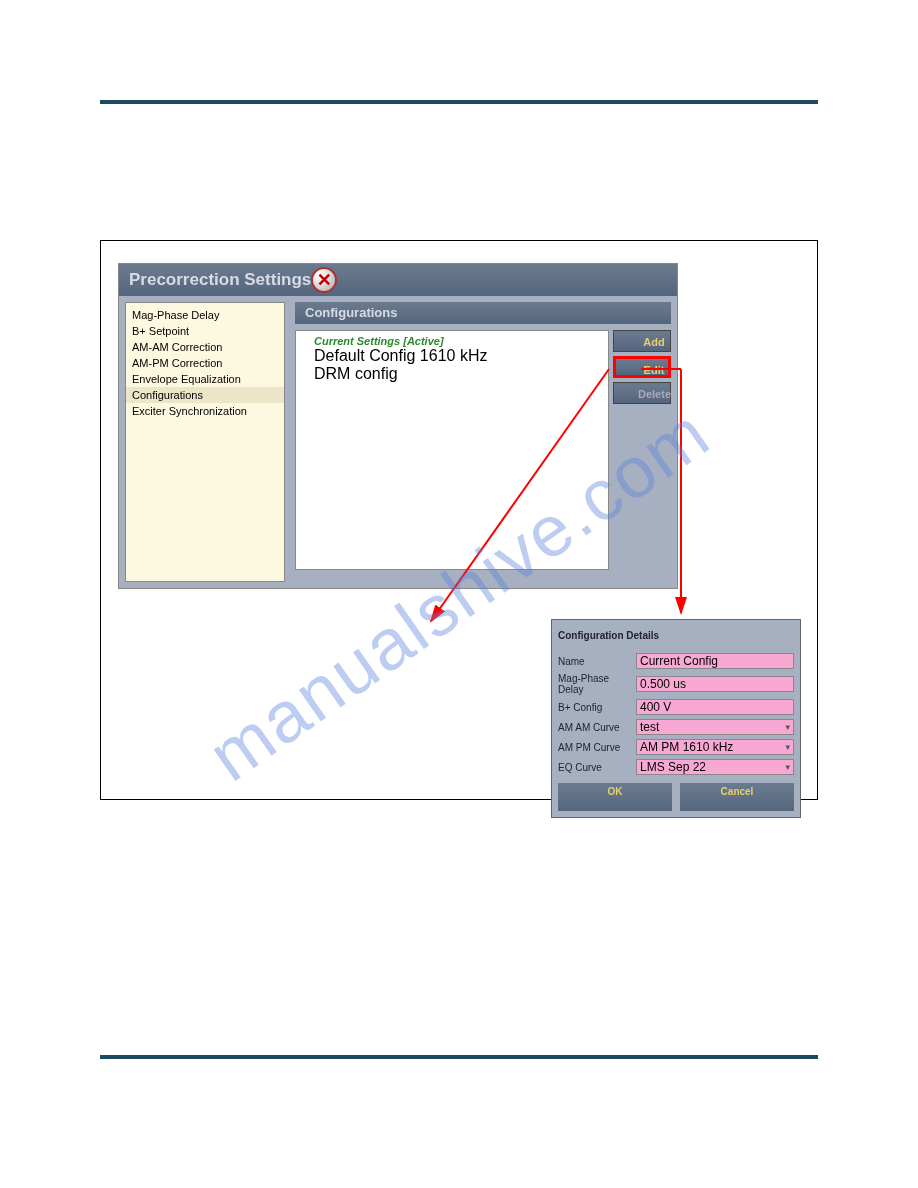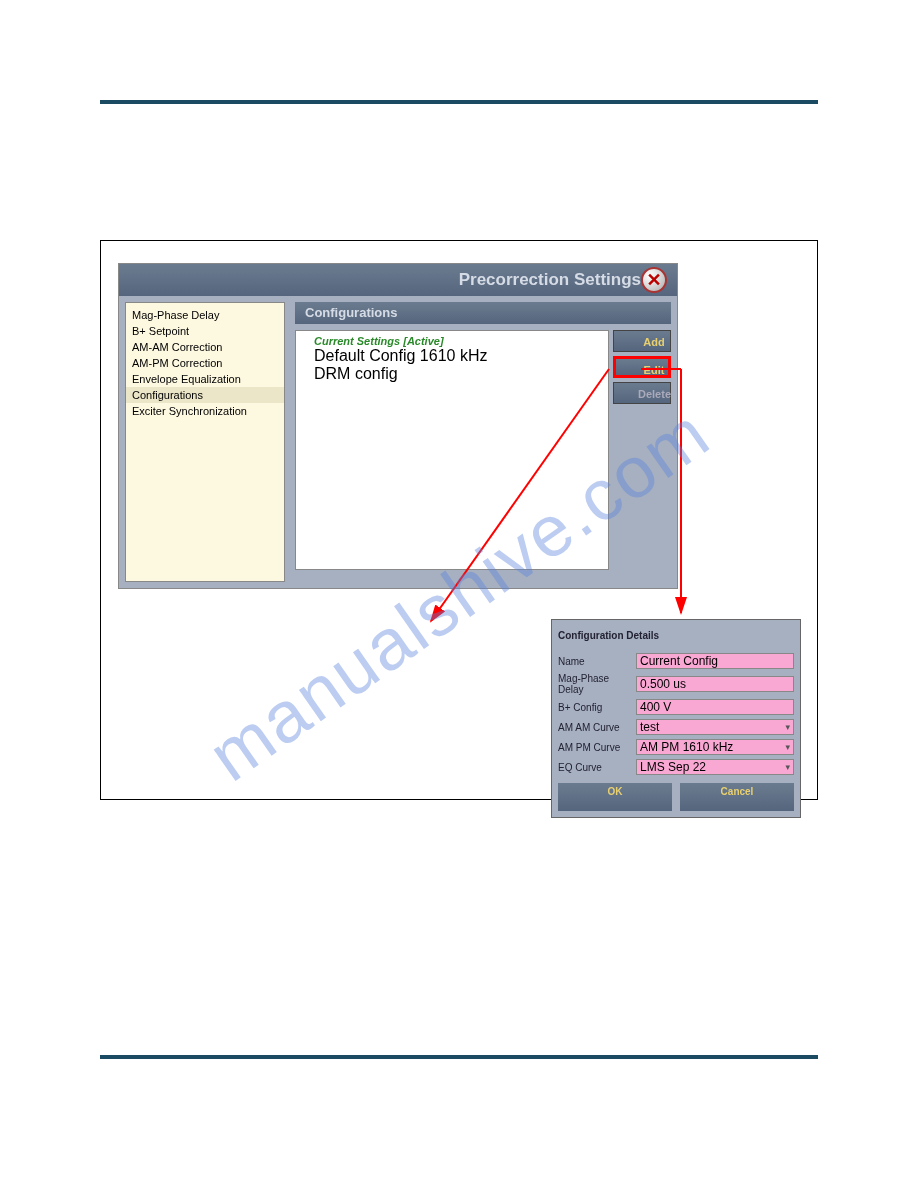--- a/index.html
+++ b/index.html
@@ -16,21 +16,21 @@
     position: absolute; left: 100px; top: 240px; width: 718px; height: 560px;
     border: 1px solid #000; background: #fff;
   }
   .main-window {
     position: absolute; left: 17px; top: 22px; width: 560px; height: 326px;
     background: #a7b0c0; border: 1px solid #888;
   }
   .title-bar {
     height: 32px; background: linear-gradient(#6b7b8f, #55657d);
     color: #d6dce6; display: flex; align-items: center; padding: 0 10px;
-    font-size: 17px; font-weight: bold; justify-content: flex-end;
+    font-size: 17px; font-weight: bold; justify-content: flex-start;
   }
   .close-btn {
     width: 26px; height: 26px; background: radial-gradient(circle at 30% 30%, #fff, #e0e0e0 40%, #aaa);
     border-radius: 50%; border: 2px solid #a33; display: flex; align-items: center; justify-content: center;
   }
   .close-x { color: #b00; font-weight: bold; font-size: 18px; line-height: 1; }
   .side-panel {
     position: absolute; left: 6px; top: 38px; width: 160px; height: 280px;
     background: #fdf8e0; border: 1px solid #888; padding: 4px 0;
   }

